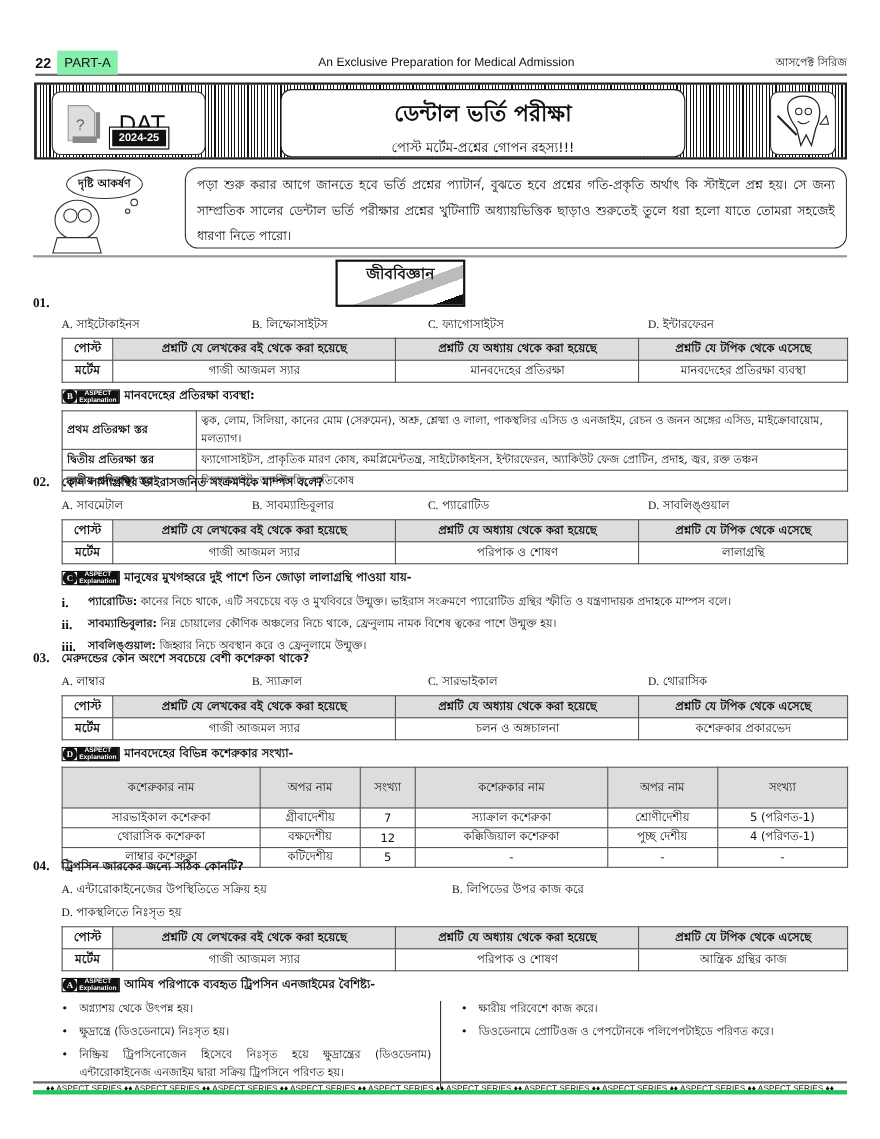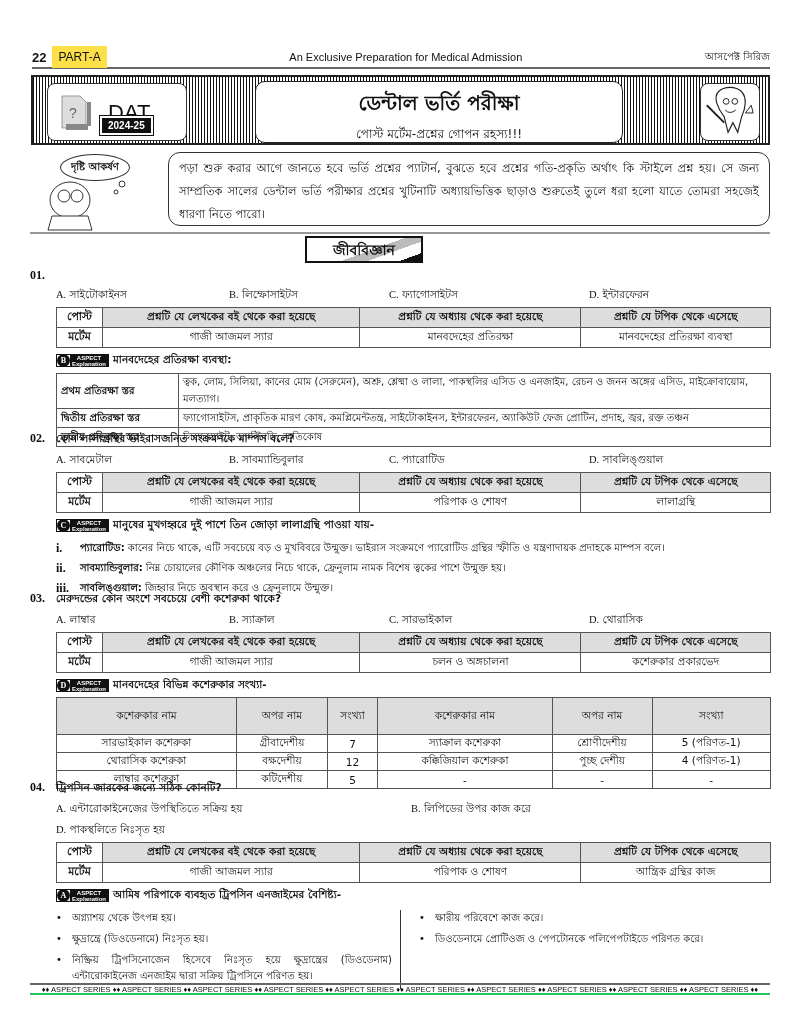--- a/index.html
+++ b/index.html
@@ -2,42 +2,42 @@
 <html><head>
 <meta charset="utf-8">
 <style>
   * { box-sizing: border-box; margin: 0; padding: 0; }
   html, body { width: 800px; height: 1035px; background: #fff; overflow: hidden; }
   body { font-family: "DejaVu Sans", sans-serif; color: #111; position: relative; }
 
   .runhead { position: absolute; left: 32px; right: 30px; top: 47px; height: 22px; display: flex; align-items: center; justify-content: space-between; border-bottom: 2px solid #666; }
   .runhead .left { display: flex; align-items: center; gap: 6px; }
   .pgno { font-family: "Liberation Sans", sans-serif; font-weight: bold; font-size: 13px; }
-  .part { background: #fde047; font-family: "Liberation Sans", sans-serif; font-size: 12px; padding: 4px 6px; }
+  .part { background: #86efac; font-family: "Liberation Sans", sans-serif; font-size: 12px; padding: 4px 6px; }
   .runhead .mid { font-family: "Liberation Sans", sans-serif; font-size: 11px; }
   .runhead .right { font-size: 10px; }
 
   .banner { position: absolute; left: 31px; right: 30px; top: 75px; height: 70px;
     background: repeating-linear-gradient(90deg, #111 0 1px, #fff 1px 3px); border: 2px solid #222; }
   .ban-dat { position: absolute; left: 14px; top: 6px; width: 140px; height: 58px; background: #fff; border-radius: 8px; border: 1px solid #333; }
   .dat-icon { position: absolute; left: 12px; top: 10px; width: 32px; height: 40px; }
   .dat-title { position: absolute; left: 60px; top: 4px; font-family: "Liberation Sans", sans-serif; font-size: 22px; margin-top: 12px; }
   .dat-year { position: absolute; left: 52px; top: 32px; background: #111; color: #fff; font-family: "Liberation Sans", sans-serif; font-weight: bold; font-size: 10px; padding: 2px 6px; border: 2px solid #fff; outline: 1px solid #111; }
   .ban-title { position: absolute; left: 222px; top: 4px; width: 368px; height: 62px; background: #fff; border: 1px solid #222; border-radius: 10px; text-align: center; }
   .ban-title .t1 { font-size: 20px; font-weight: bold; margin-top: 6px; }
   .ban-title .t2 { font-size: 12px; margin-top: 4px; }
   .ban-tooth { position: absolute; right: 8px; top: 6px; width: 60px; height: 58px; background: #fff; border: 1px solid #333; border-radius: 8px; }
 
   .attn { position: absolute; left: 30px; top: 150px; width: 740px; height: 82px; }
   .attn-fig { position: absolute; left: 0; top: 0; width: 130px; height: 82px; }
   .attn-cloud { position: absolute; left: 30px; top: 4px; background: #fff; border: 1px solid #333; border-radius: 50%; padding: 4px 10px; font-size: 10px; font-weight: bold; }
   .attn-box { position: absolute; left: 138px; top: 2px; right: 0; height: 74px; border: 1px solid #333; border-radius: 12px; padding: 4px 10px; font-size: 11.4px; line-height: 23px; text-align: justify; }
   .sep-line { position: absolute; left: 30px; right: 30px; top: 232px; border-top: 2px solid #999; }
 
-  .subject { position: absolute; left: 305px; top: 236px; width: 118px; height: 27px; border: 2px solid #111; background: linear-gradient(160deg, #fff 0 55%, #bbb 55% 70%, #fff 70% 88%, #111 88%); text-align: center; font-size: 14px; font-weight: bold; line-height: 24px; }
+  .subject { position: absolute; left: 305px; top: 236px; width: 118px; height: 43px; border: 2px solid #111; background: linear-gradient(160deg, #fff 0 55%, #bbb 55% 70%, #fff 70% 88%, #111 88%); text-align: center; font-size: 14px; font-weight: bold; line-height: 24px; }
 
   .q { position: absolute; left: 30px; right: 30px; font-size: 10.5px; }
   .q-stem { display: flex; font-weight: bold; }
   .q-num { font-family: "Liberation Serif", serif; font-size: 12px; width: 26px; }
   .opts { display: grid; grid-template-columns: 173px 160px 200px 170px; margin-left: 26px; margin-top: 4px; }
   .opts.two { grid-template-columns: 355px 340px; row-gap: 4px; }
   .opts span { font-size: 10.5px; }
   .opt-let { font-family: "Liberation Serif", serif; font-size: 12px; }
 
   table { border-collapse: collapse; }
@@ -58,21 +58,21 @@
   .list { margin-left: 26px; margin-top: 4px; font-size: 10px; }
   .list .li { display: flex; line-height: 20px; }
   .list .rn { font-family: "Liberation Serif", serif; font-weight: bold; font-size: 12px; width: 24px; }
   .list b { font-weight: bold; }
   .bullets { display: grid; grid-template-columns: 345px 370px; margin-left: 26px; margin-top: 6px; font-size: 10px; }
   .bullets .col1 { border-right: 1px solid #333; padding-right: 8px; }
   .bullets .col2 { padding-left: 18px; }
   .bullets .b { display: flex; line-height: 16px; margin-bottom: 5px; text-align: justify; }
   .bullets .dot { width: 16px; flex: none; }
 
-  .footer { position: absolute; left: 30px; right: 30px; top: 983px; border-top: 2px solid #666; border-bottom: 2px solid #22c55e; height: 12px; font-family: "Liberation Sans", sans-serif; font-size: 7.5px; line-height: 9px; text-align: center; white-space: nowrap; overflow: hidden; }
+  .footer { position: absolute; left: 30px; right: 30px; top: 983px; border-top: 2px solid #666; border-bottom: 4px solid #22c55e; height: 12px; font-family: "Liberation Sans", sans-serif; font-size: 7.5px; line-height: 9px; text-align: center; white-space: nowrap; overflow: hidden; }
 </style>
 </head>
 <body>
 
 <div class="runhead">
   <div class="left">
     <span class="pgno">22</span>
     <span class="part">PART-A</span>
   </div>
   <span class="mid">An Exclusive Preparation for Medical Admission</span>

